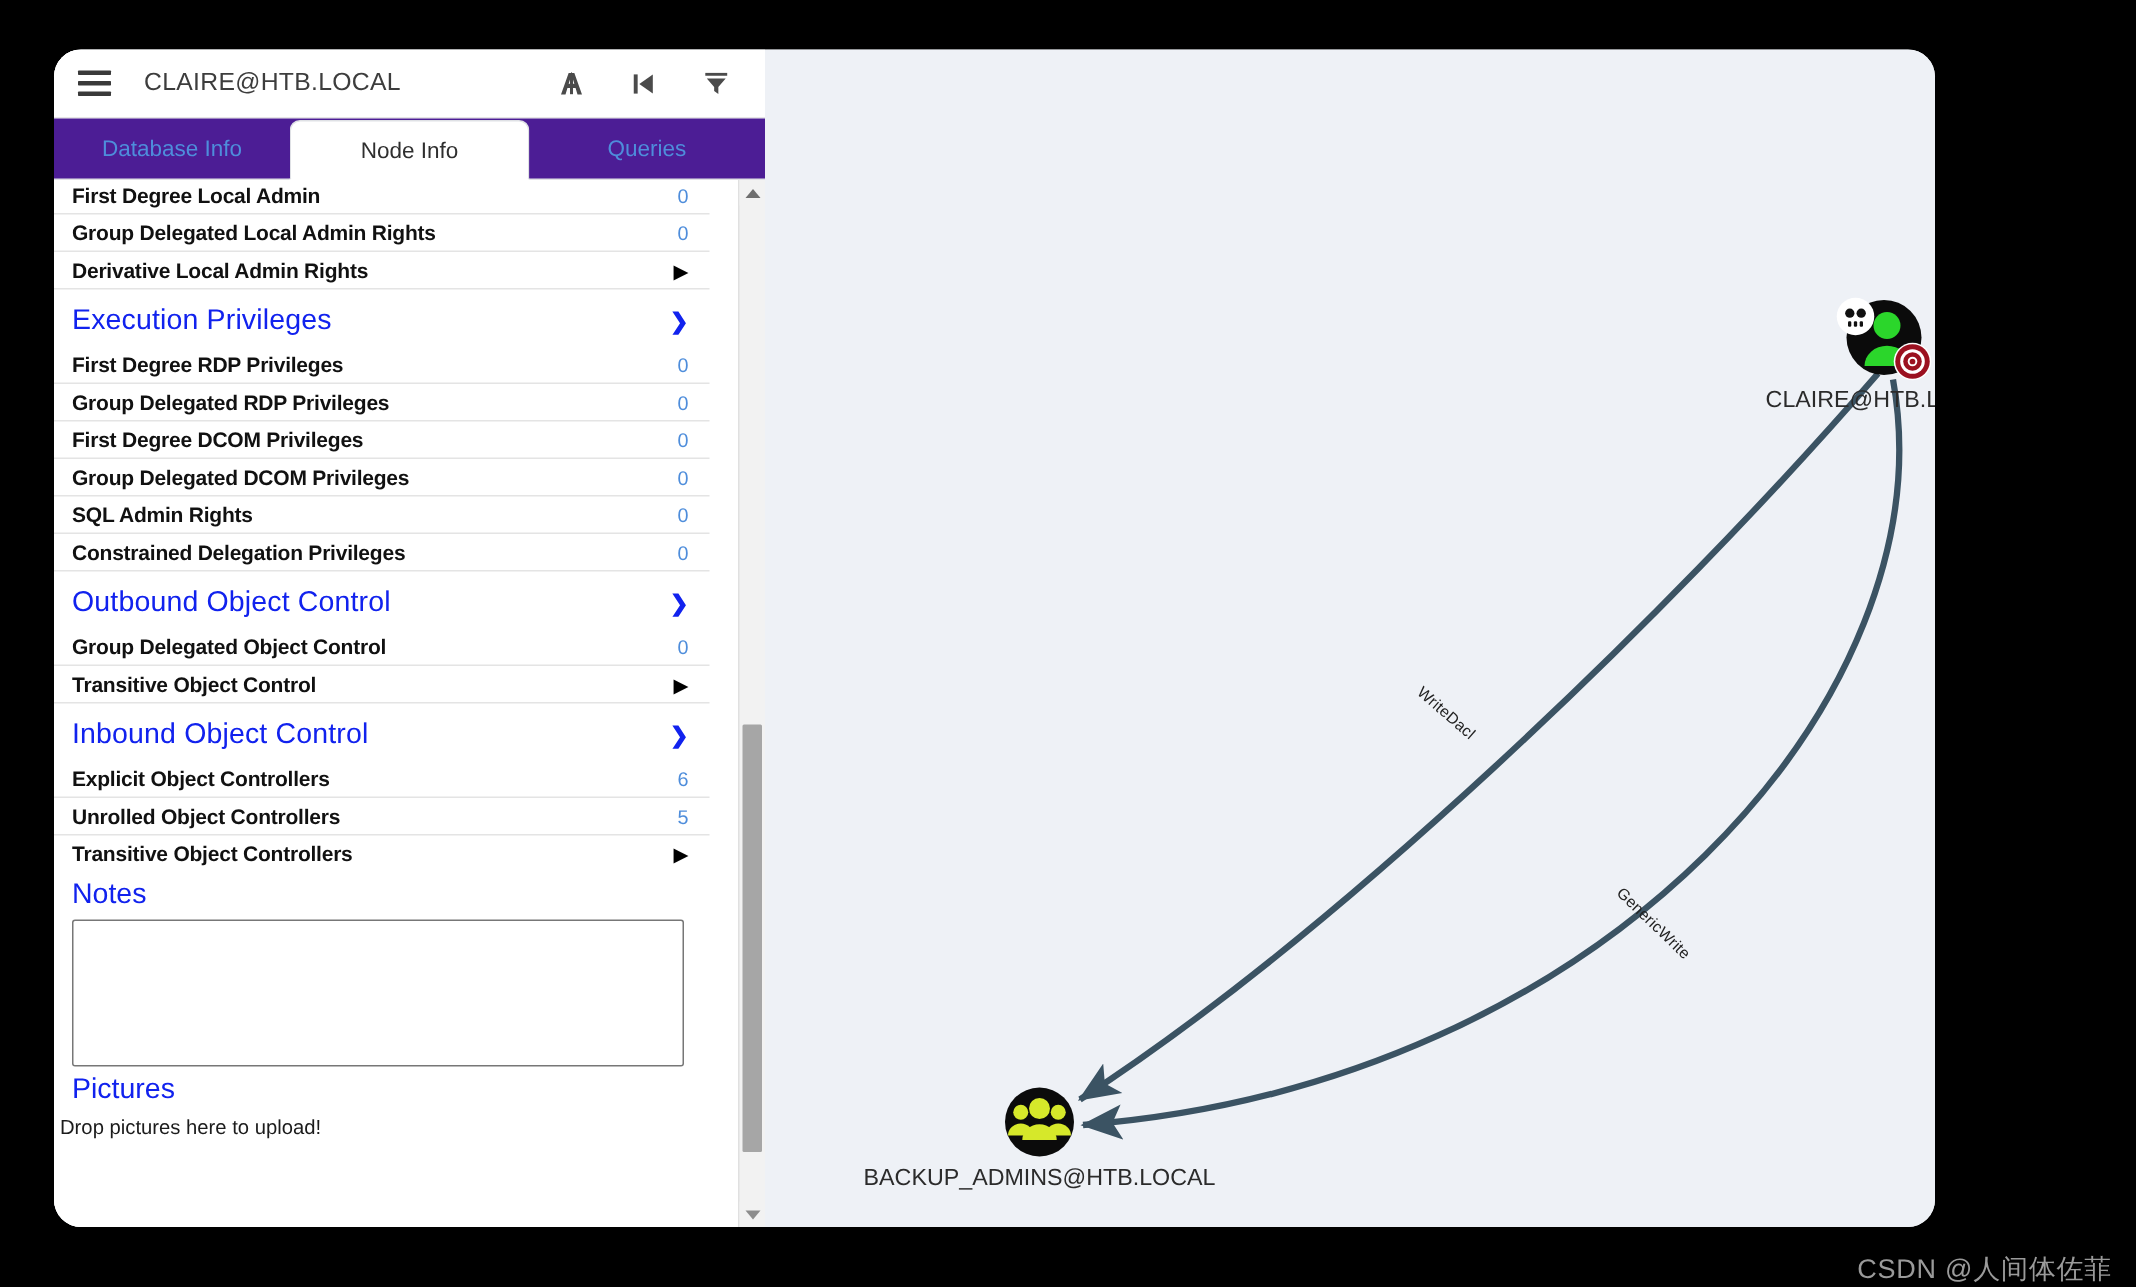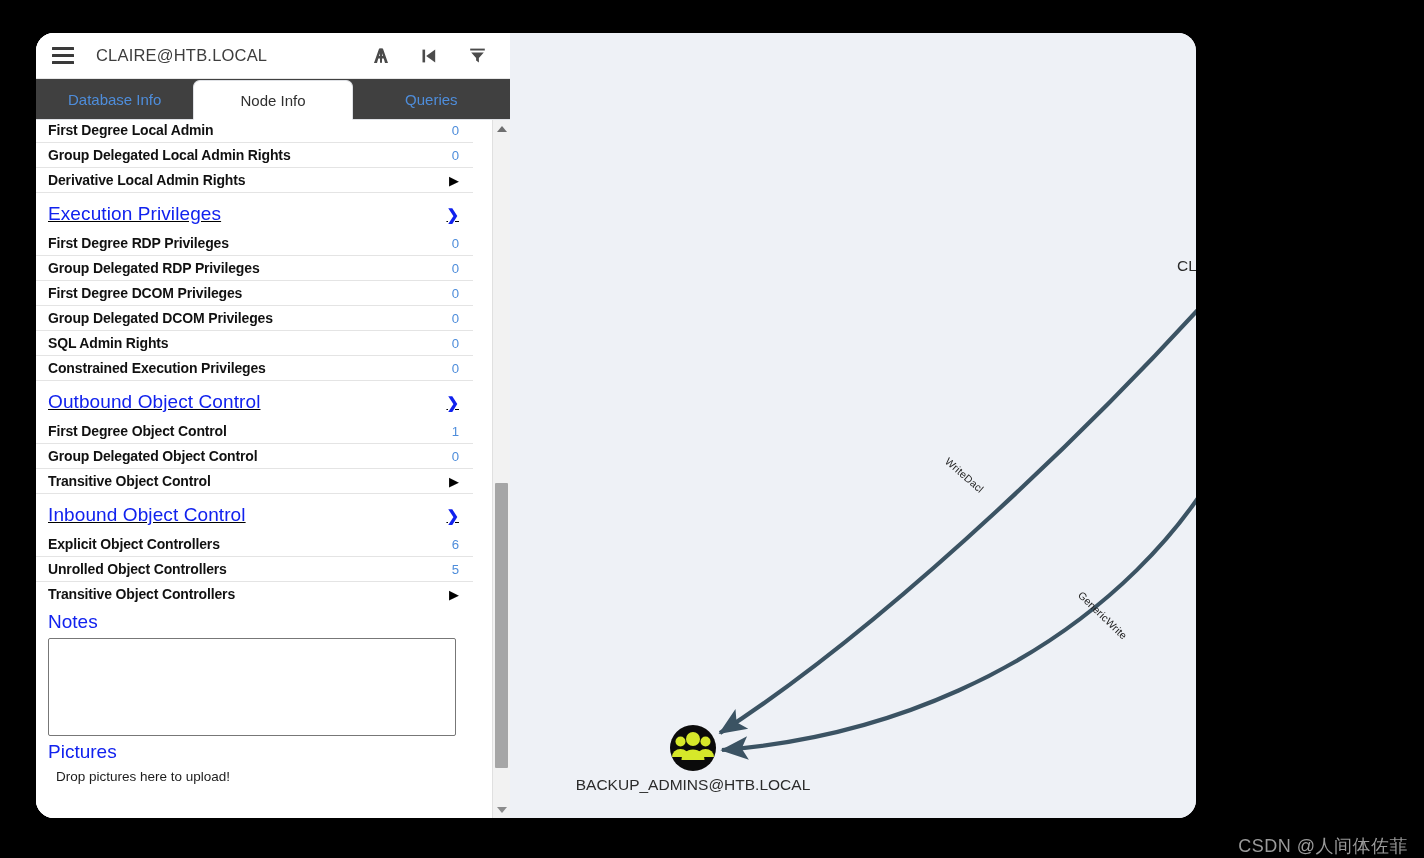--- a/index.html
+++ b/index.html
@@ -15,21 +15,21 @@
     overflow: hidden;
     font-family: "Liberation Sans", sans-serif;
     -webkit-font-smoothing: antialiased;
   }
 
   
   #app-container {
     position: absolute;
     left: 36px;
     top: 33px;
-    width: 1160px;
+    width: 1254px;
     height: 785px;
     background: #eef1f6;
     border-radius: 18px;
     overflow: hidden;
   }
 
   
   #info-panel {
     position: absolute;
     left: 0;
@@ -92,21 +92,21 @@
     color: #4b4b4b;
   }
   .hdr-icon svg { display: block; }
 
   
   #tab-bar {
     height: 40px;
     min-height: 40px;
     display: flex;
     align-items: flex-end;
-    background: #404040;
+    background: #4c1d95;
     border-bottom: 1px solid #dfe1e5;
   }
   .tab {
     flex: 1 1 0;
     height: 40px;
     display: flex;
     align-items: center;
     justify-content: center;
     font-size: 15px;
     color: #4e8ddb;
@@ -137,21 +137,20 @@
     width: 437px;
     padding: 0 0 0 0;
   }
 
   .section-head {
     display: flex;
     align-items: center;
     justify-content: space-between;
     padding: 10px 14px 6px 12px;
     cursor: pointer;
-    text-decoration: underline;
   }
   .section-head .title {
     font-size: 19px;
     color: #1122ee;
     font-weight: 400;
     letter-spacing: 0.1px;
   }
   .chev-down {
     color: #1122ee;
     font-size: 15px;
@@ -204,21 +203,21 @@
     background: #ffffff;
     font-family: "Liberation Sans", sans-serif;
     font-size: 13px;
     resize: none;
     box-sizing: border-box;
     outline: none;
   }
   #pictures-drop {
     font-size: 13.5px;
     color: #1c1c1c;
-    padding: 3px 12px 18px 20px;
+    padding: 3px 12px 18px 4px;
   }
 
   
   #scrollbar {
     position: absolute;
     right: 0;
     top: 0;
     width: 18px;
     height: 100%;
     background: #f2f2f2;
@@ -377,31 +376,27 @@
         </div>
         <div class="row">
           <span class="label">Group Delegated DCOM Privileges</span>
           <span class="value">0</span>
         </div>
         <div class="row">
           <span class="label">SQL Admin Rights</span>
           <span class="value">0</span>
         </div>
         <div class="row">
-          <span class="label">Constrained Execution Privileges</span>
+          <span class="label">Constrained Delegation Privileges</span>
           <span class="value">0</span>
         </div>
 
         <div class="section-head">
           <span class="title">Outbound Object Control</span>
           <span class="chev-down">❯</span>
-        </div>
-        <div class="row">
-          <span class="label">First Degree Object Control</span>
-          <span class="value">1</span>
         </div>
         <div class="row">
           <span class="label">Group Delegated Object Control</span>
           <span class="value">0</span>
         </div>
         <div class="row">
           <span class="label">Transitive Object Control</span>
           <span class="caret">▶</span>
         </div>
 

